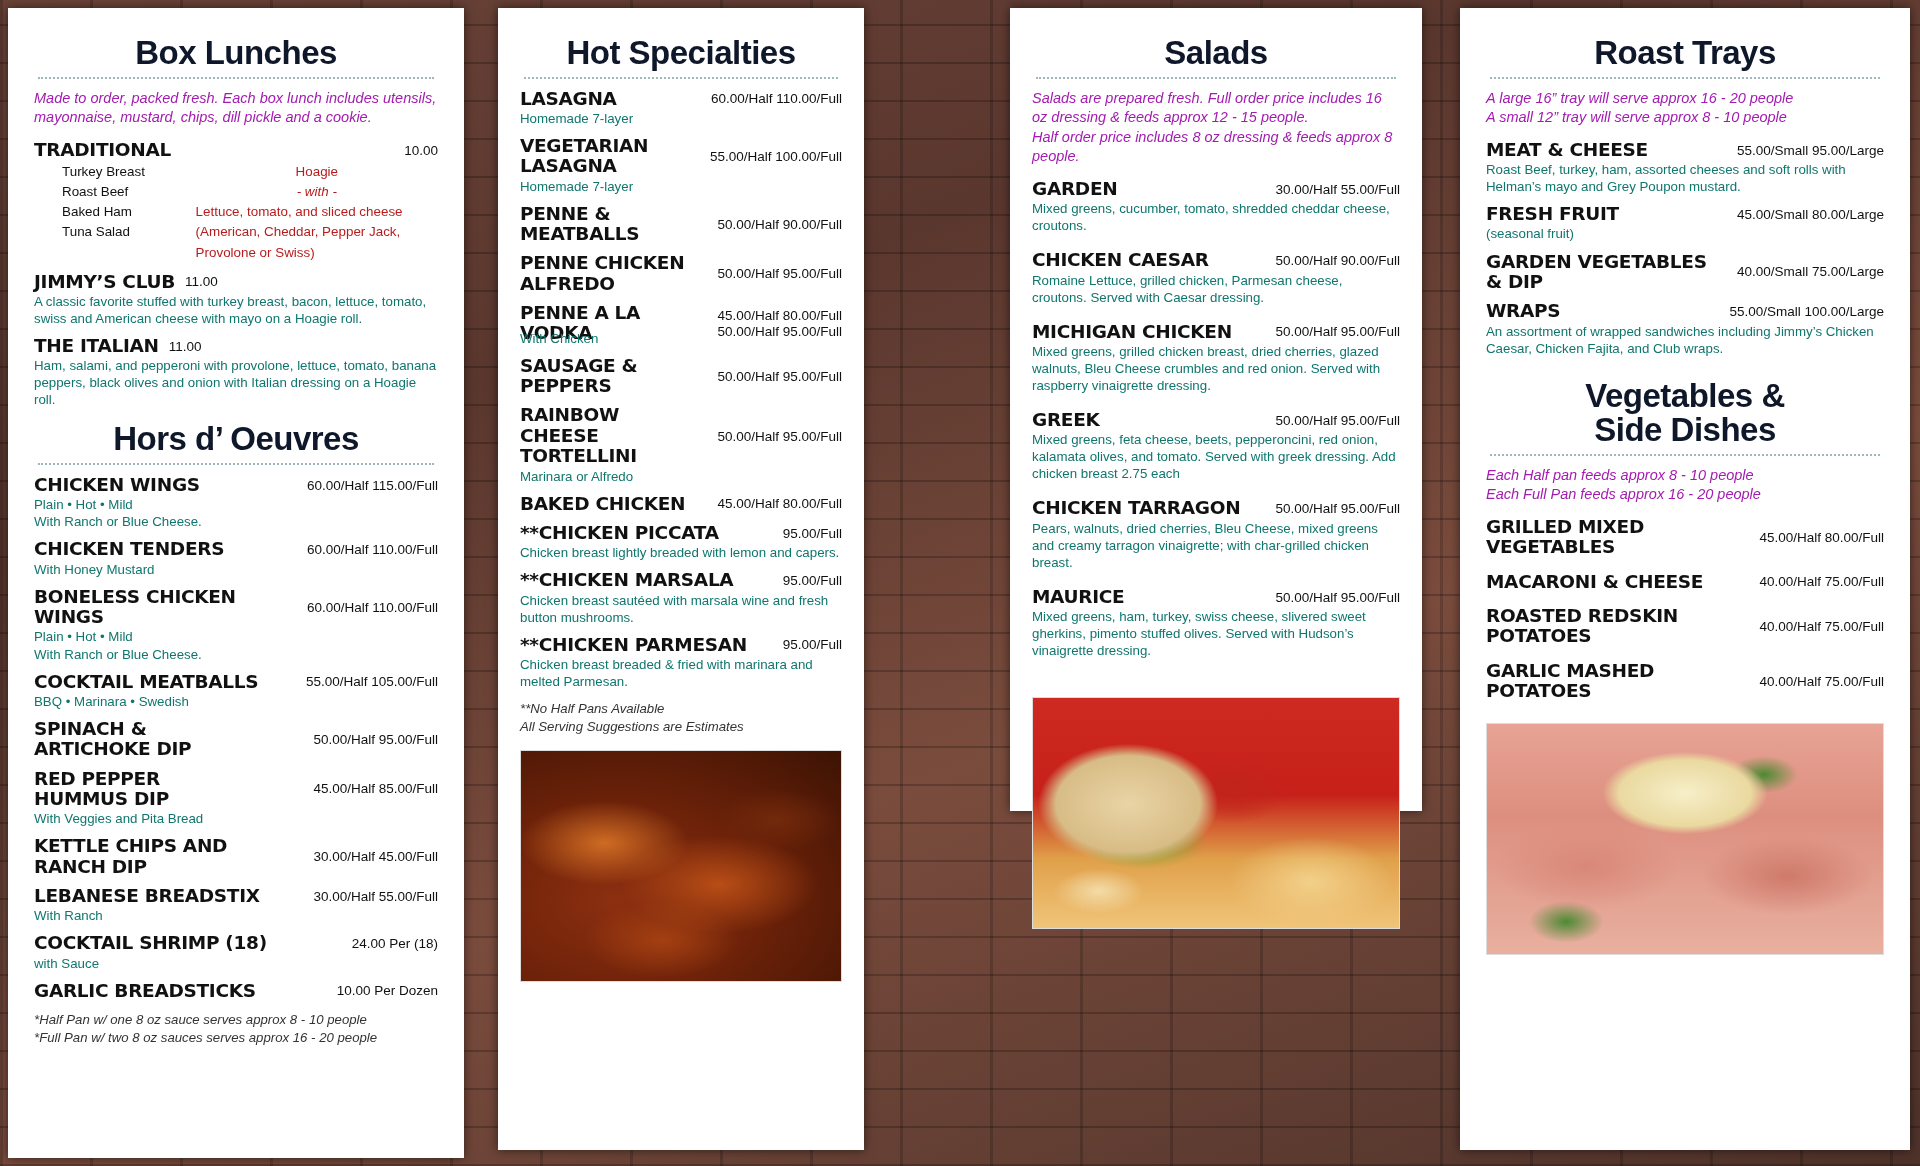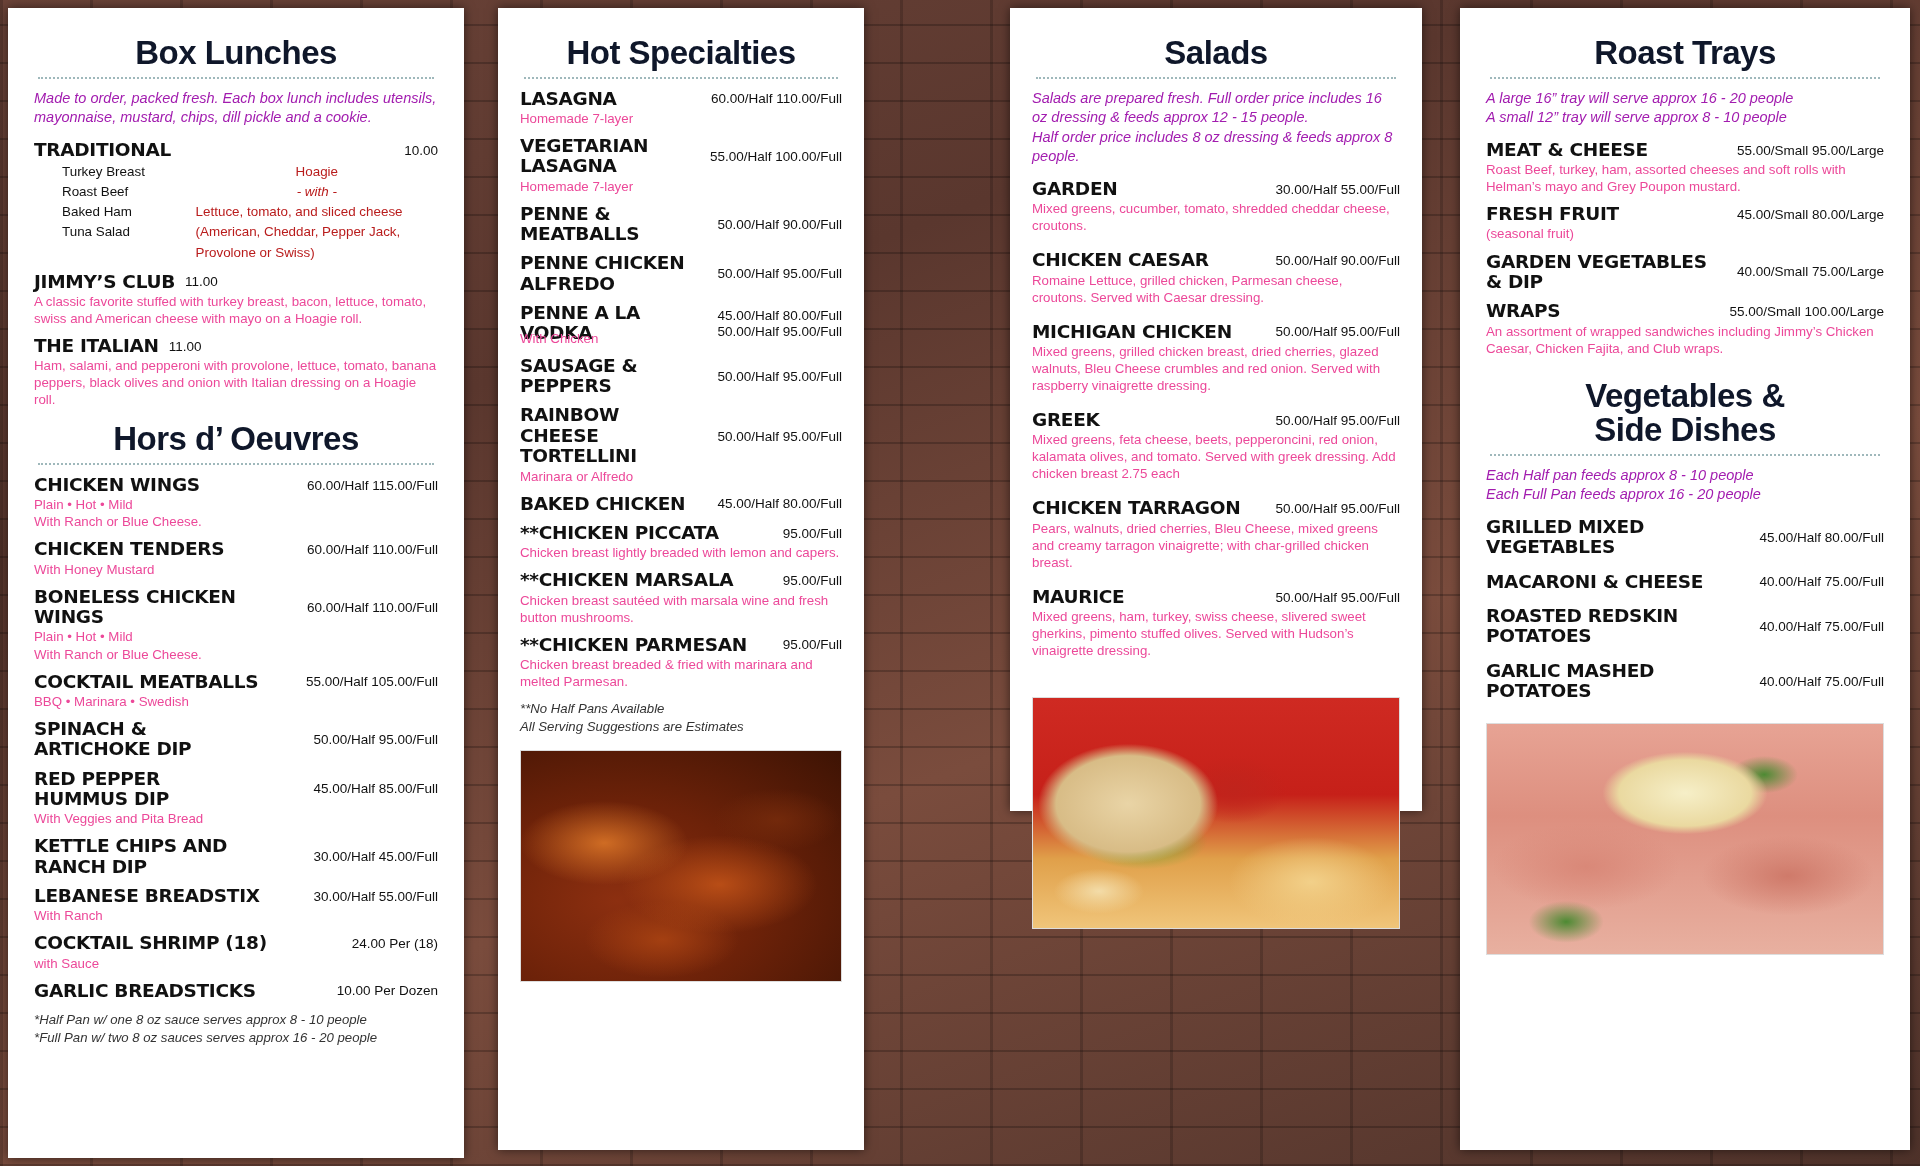--- a/index.html
+++ b/index.html
@@ -55,21 +55,21 @@
   }
   .item-price {
     font-size:13.5px;
     color:#111;
     white-space:nowrap;
     text-align:right;
     line-height:1.25;
     flex:0 0 auto;
     padding-top:2px;
   }
-  .item-desc { font-size:13.3px; color:#ec4899; line-height:1.28; margin-top:1px; }
+  .item-desc { font-size:13.3px; color:#0f766e; line-height:1.28; margin-top:1px; }
 
   .note { font-style:italic; font-size:13.2px; color:#333; line-height:1.35; margin-top:10px; }
 
   
   .trad-grid { display:flex; margin-top:2px; }
   .trad-left { width:40%; font-size:13.4px; line-height:1.5; padding-left:28px; color:#111; }
   .trad-right { width:60%; font-size:13.4px; line-height:1.5; color:#b91c1c; }
   .trad-right .with { text-align:center; font-style:italic; }
   .trad-right .hoagie { text-align:center; }
 

